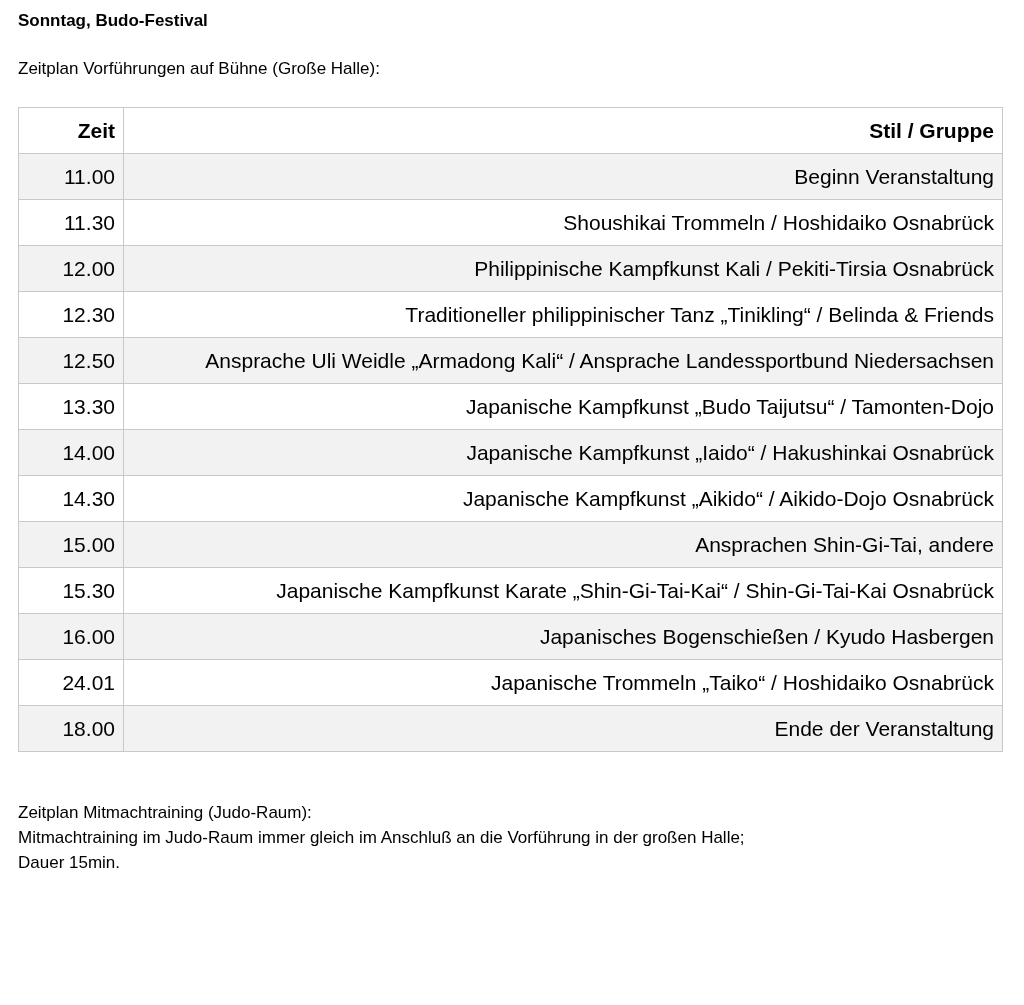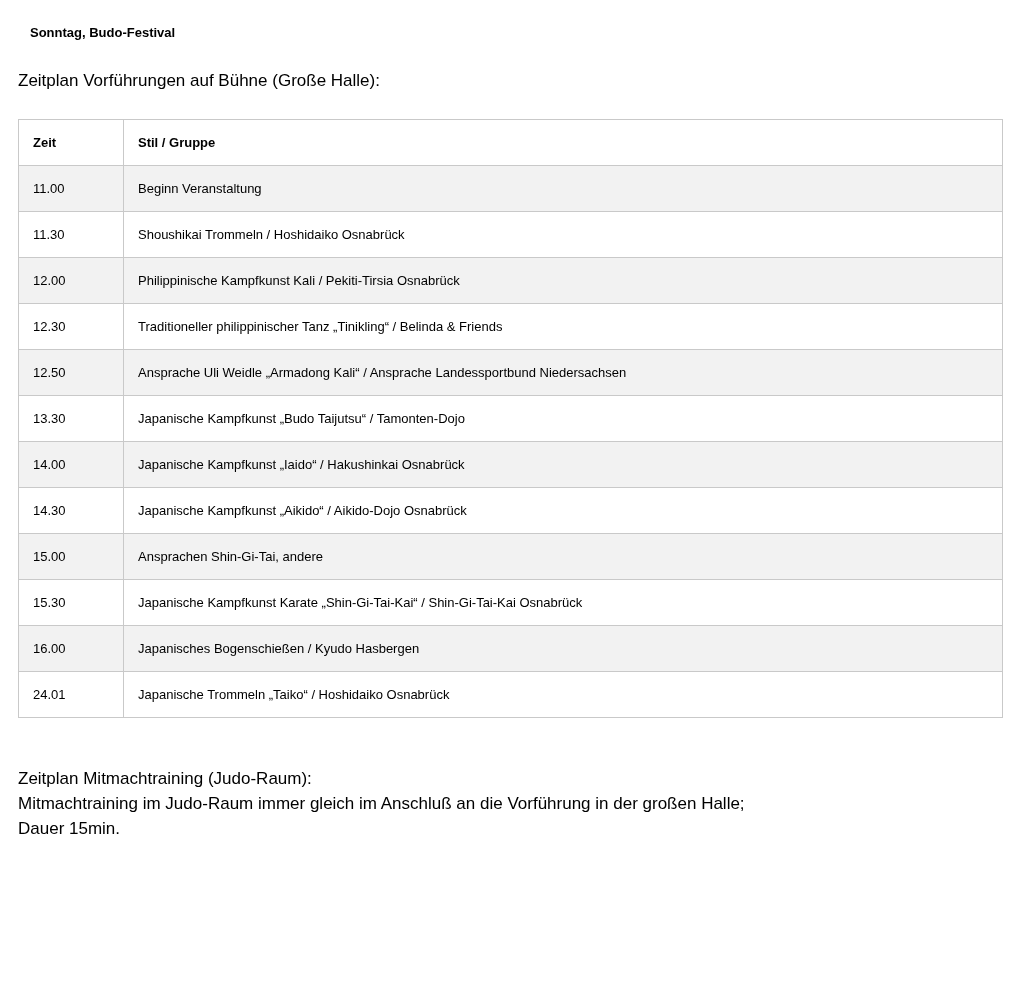--- a/index.html
+++ b/index.html
@@ -10,44 +10,44 @@
     width: 1024px;
     height: 1005px;
     font-family: "Liberation Sans", sans-serif;
     color: var(--text, #000000);
     overflow: hidden;
   }
   .page {
     padding: 11px 21px 0 18px;
   }
   .doc-title {
-    font-size: 13px;
+    font-size: 17px;
     font-weight: 700;
     line-height: 20px;
-    margin: 12px;
+    margin: 0;
   }
   .doc-subtitle {
     font-size: 17px;
     font-weight: 400;
     line-height: 20px;
     margin: 28px 0 4px 0;
   }
   table.schedule {
     margin-top: 28px;
     width: 985px;
     border-collapse: collapse;
     table-layout: fixed;
   }
   table.schedule th,
   table.schedule td {
     border: 1px solid var(--border, #c9c9c9);
     height: 46px;
     padding: 0 8px 0 14px;
-    font-size: 13px;
-    text-align: left;
+    font-size: 21px;
+    text-align: right;
     vertical-align: middle;
     white-space: nowrap;
     overflow: hidden;
   }
   table.schedule th {
     font-weight: 700;
     background: #ffffff;
   }
   table.schedule col.time-col { width: 105px; }
   table.schedule tbody tr:nth-child(odd) td { background: var(--stripe, #f2f2f2); }
@@ -135,20 +135,24 @@
     <td>16.00</td>
     <td>Japanisches Bogenschießen / Kyudo Hasbergen</td>
   </tr>
 
 
   <tr>
     <td>24.01</td>
     <td>Japanische Trommeln „Taiko“ / Hoshidaiko Osnabrück</td>
   </tr>
 
+  <tr>
+    <td>18.00</td>
+    <td>Ende der Veranstaltung</td>
+  </tr>
 </tbody>
   </table>
 
   <div class="footer-note">
     <div>Zeitplan Mitmachtraining (Judo-Raum):</div>
     <div>Mitmachtraining im Judo-Raum immer gleich im Anschluß an die Vorführung in der großen Halle;</div>
     <div>Dauer 15min.</div>
   </div>
 
 </div>

